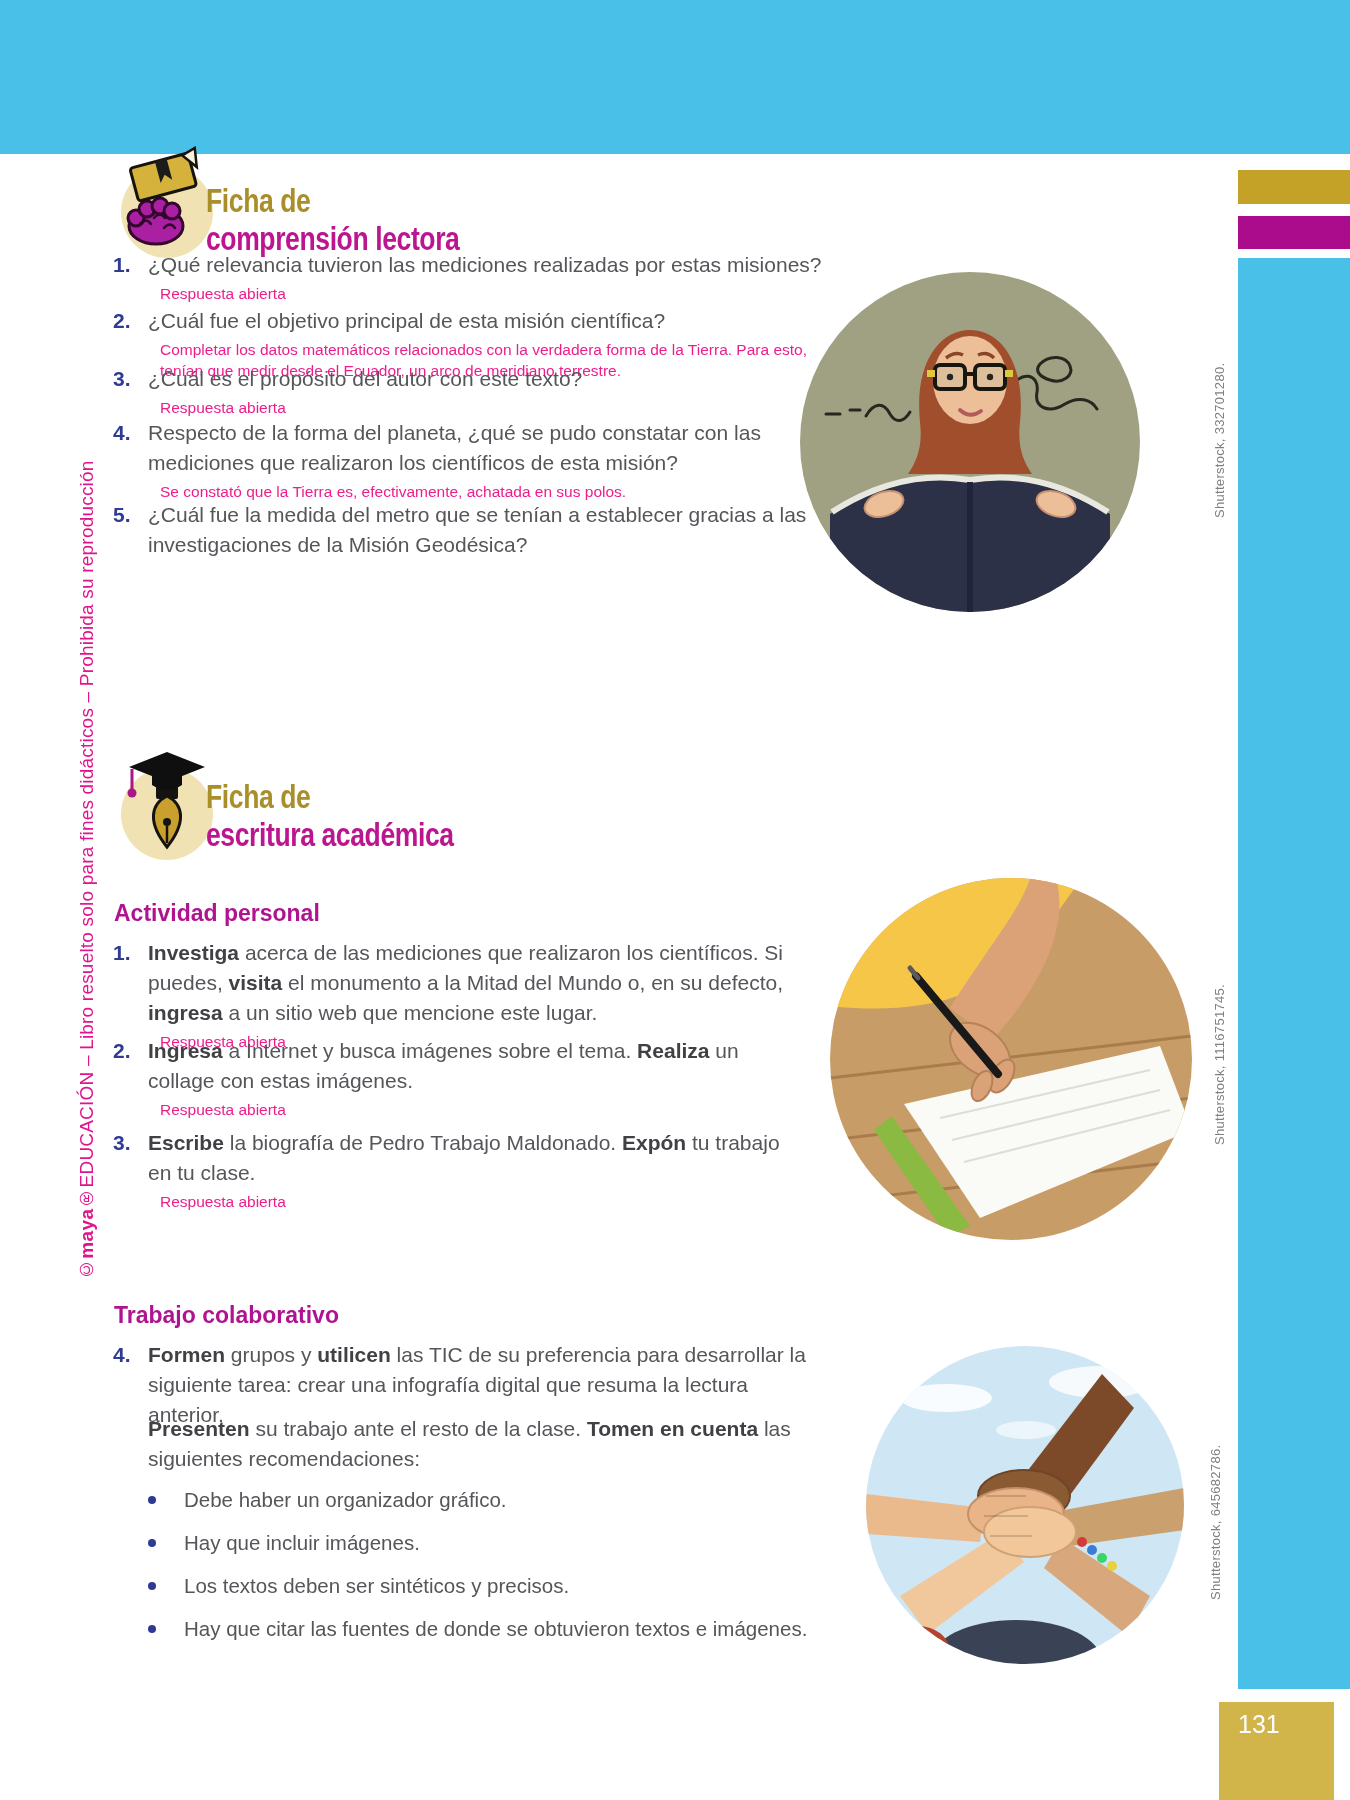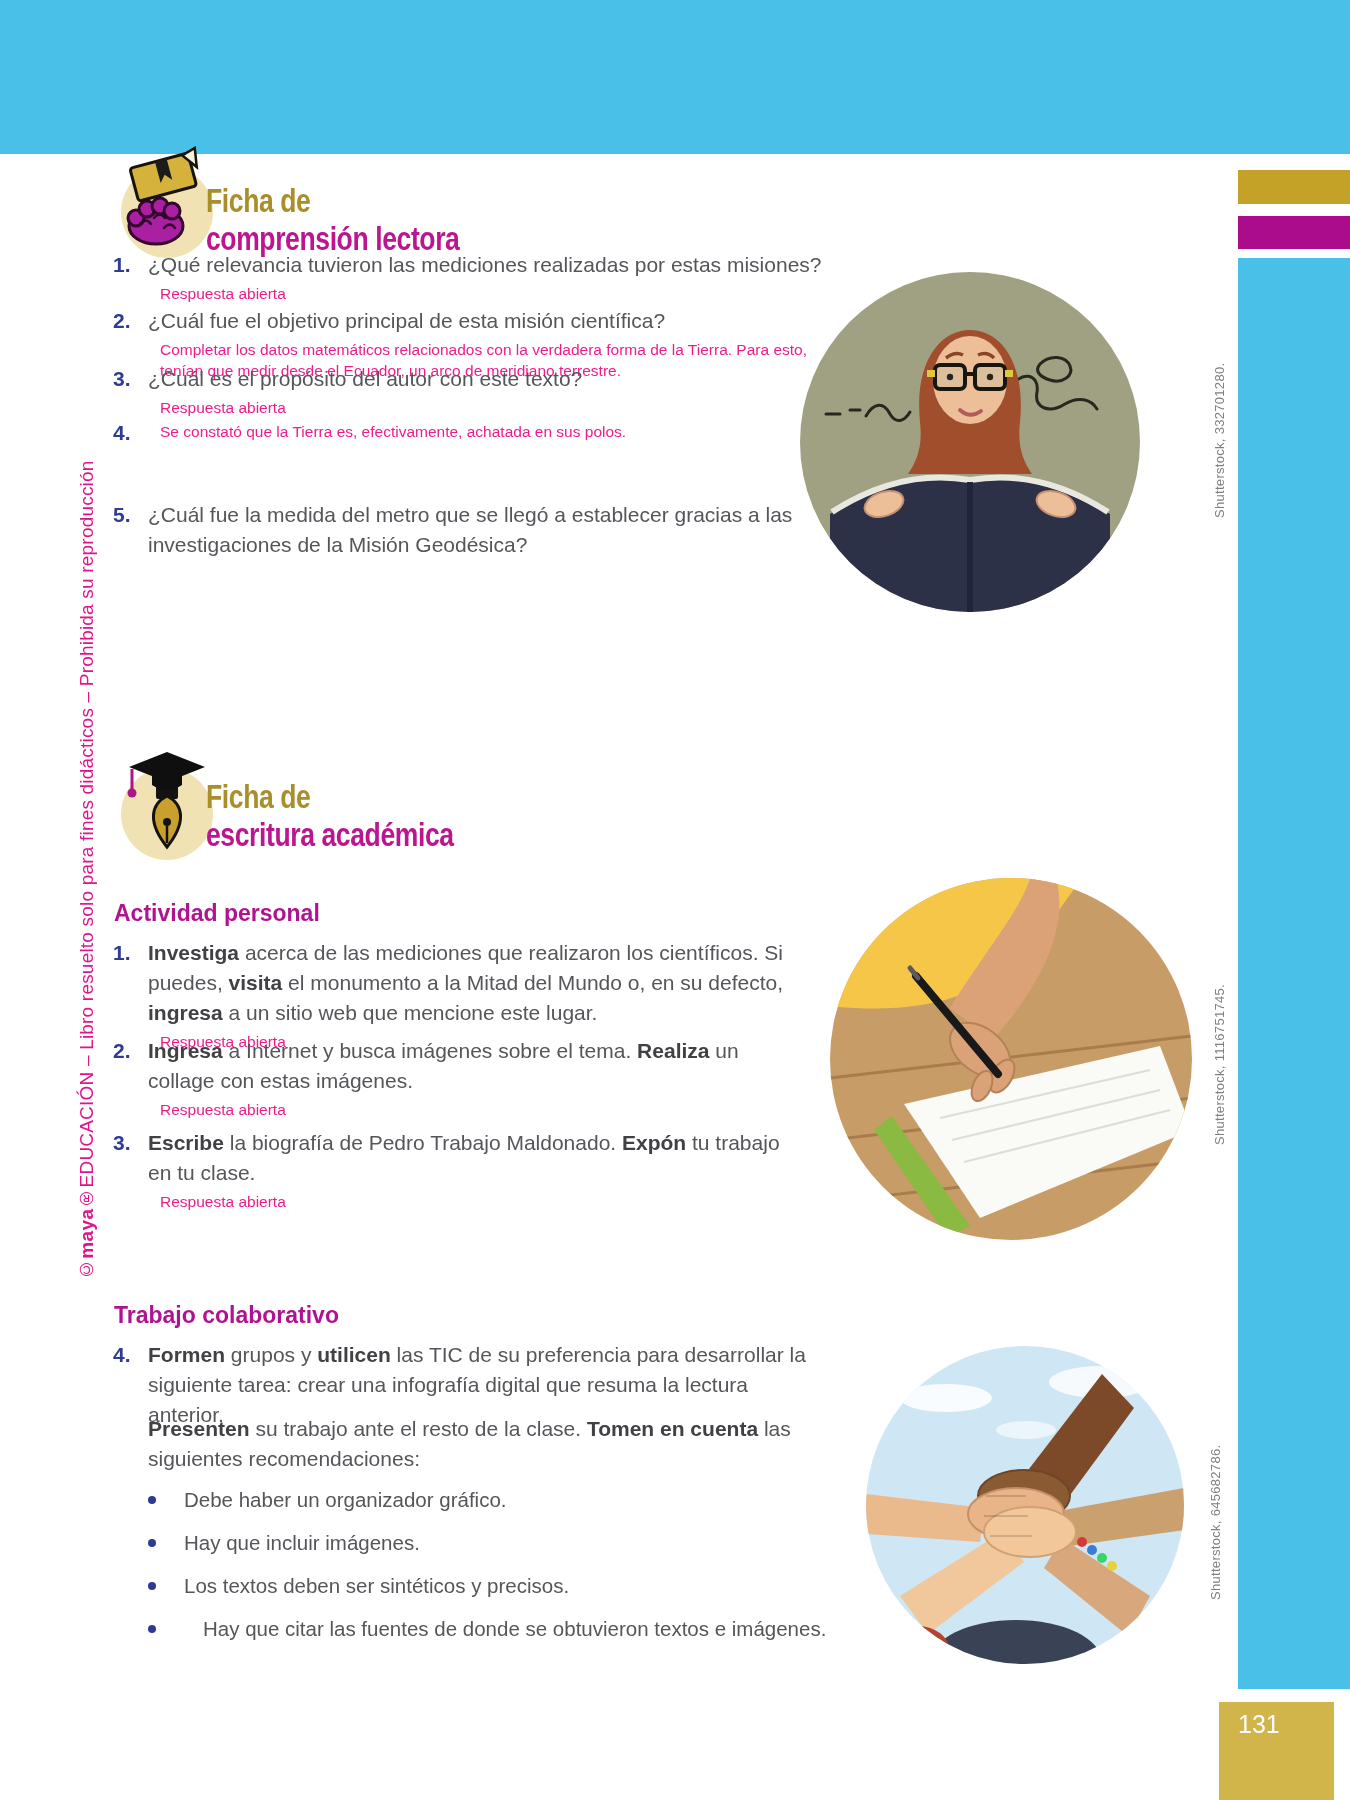--- a/index.html
+++ b/index.html
@@ -93,27 +93,28 @@
   <div class="q" style="top:364px;">
     <span class="qnum">3.</span>
     <div class="qbody">
       <p class="qtext">¿Cuál es el propósito del autor con este texto?</p>
       <p class="ans">Respuesta abierta</p>
     </div>
   </div>
   <div class="q" style="top:418px;">
     <span class="qnum">4.</span>
     <div class="qbody">
+      <p class="qtext" style="max-width:672px;">Respecto de la forma del planeta, ¿qué se pudo constatar con las mediciones que realizaron los científicos de esta misión?</p>
       <p class="ans">Se constató que la Tierra es, efectivamente, achatada en sus polos.</p>
     </div>
   </div>
   <div class="q" style="top:500px;">
     <span class="qnum">5.</span>
     <div class="qbody">
-      <p class="qtext" style="max-width:690px;">¿Cuál fue la medida del metro que se llegó a establecer gracias a las investigaciones de la Misión Geodésica?</p>
+      <p class="qtext" style="max-width:690px;">¿Cuál fue la medida del metro que se tenían a establecer gracias a las investigaciones de la Misión Geodésica?</p>
     </div>
   </div>
 
   <figure class="photo" style="left:800px;top:272px;width:340px;height:340px;">
     <svg width="340" height="340" viewBox="0 0 340 340">
       <rect width="340" height="340" fill="#a0a183"></rect>
       <g stroke="#26271f" stroke-width="3" fill="none" stroke-linecap="round">
         <path d="M26,142 h14 M50,138 h10"></path>
         <path d="M66,144 c8,-14 18,-14 24,-2 c6,10 14,8 20,-2"></path>
         <path d="M208,120 c12,-24 32,-18 29,0 c-3,16 12,22 28,12 c13,-8 26,-5 32,5"></path>
@@ -233,21 +234,21 @@
     <span class="btext">Debe haber un organizador gráfico.</span>
   </div>
   <div class="bli" style="top:1529px;">
     <span class="bdot"></span>
     <span class="btext">Hay que incluir imágenes.</span>
   </div>
   <div class="bli" style="top:1572px;">
     <span class="bdot"></span>
     <span class="btext">Los textos deben ser sintéticos y precisos.</span>
   </div>
-  <div class="bli" style="top:1615px;gap:19px;">
+  <div class="bli" style="top:1615px;">
     <span class="bdot"></span>
     <span class="btext">Hay que citar las fuentes de donde se obtuvieron textos e imágenes.</span>
   </div>
 
   <figure class="photo" style="left:866px;top:1346px;width:318px;height:318px;">
     <svg width="318" height="318" viewBox="0 0 318 318">
       <rect width="318" height="318" fill="#cfe7f4"></rect>
       <ellipse cx="80" cy="52" rx="46" ry="14" fill="#ffffff" opacity=".85"></ellipse>
       <ellipse cx="235" cy="36" rx="52" ry="16" fill="#ffffff" opacity=".8"></ellipse>
       <ellipse cx="160" cy="84" rx="30" ry="9" fill="#ffffff" opacity=".6"></ellipse>

